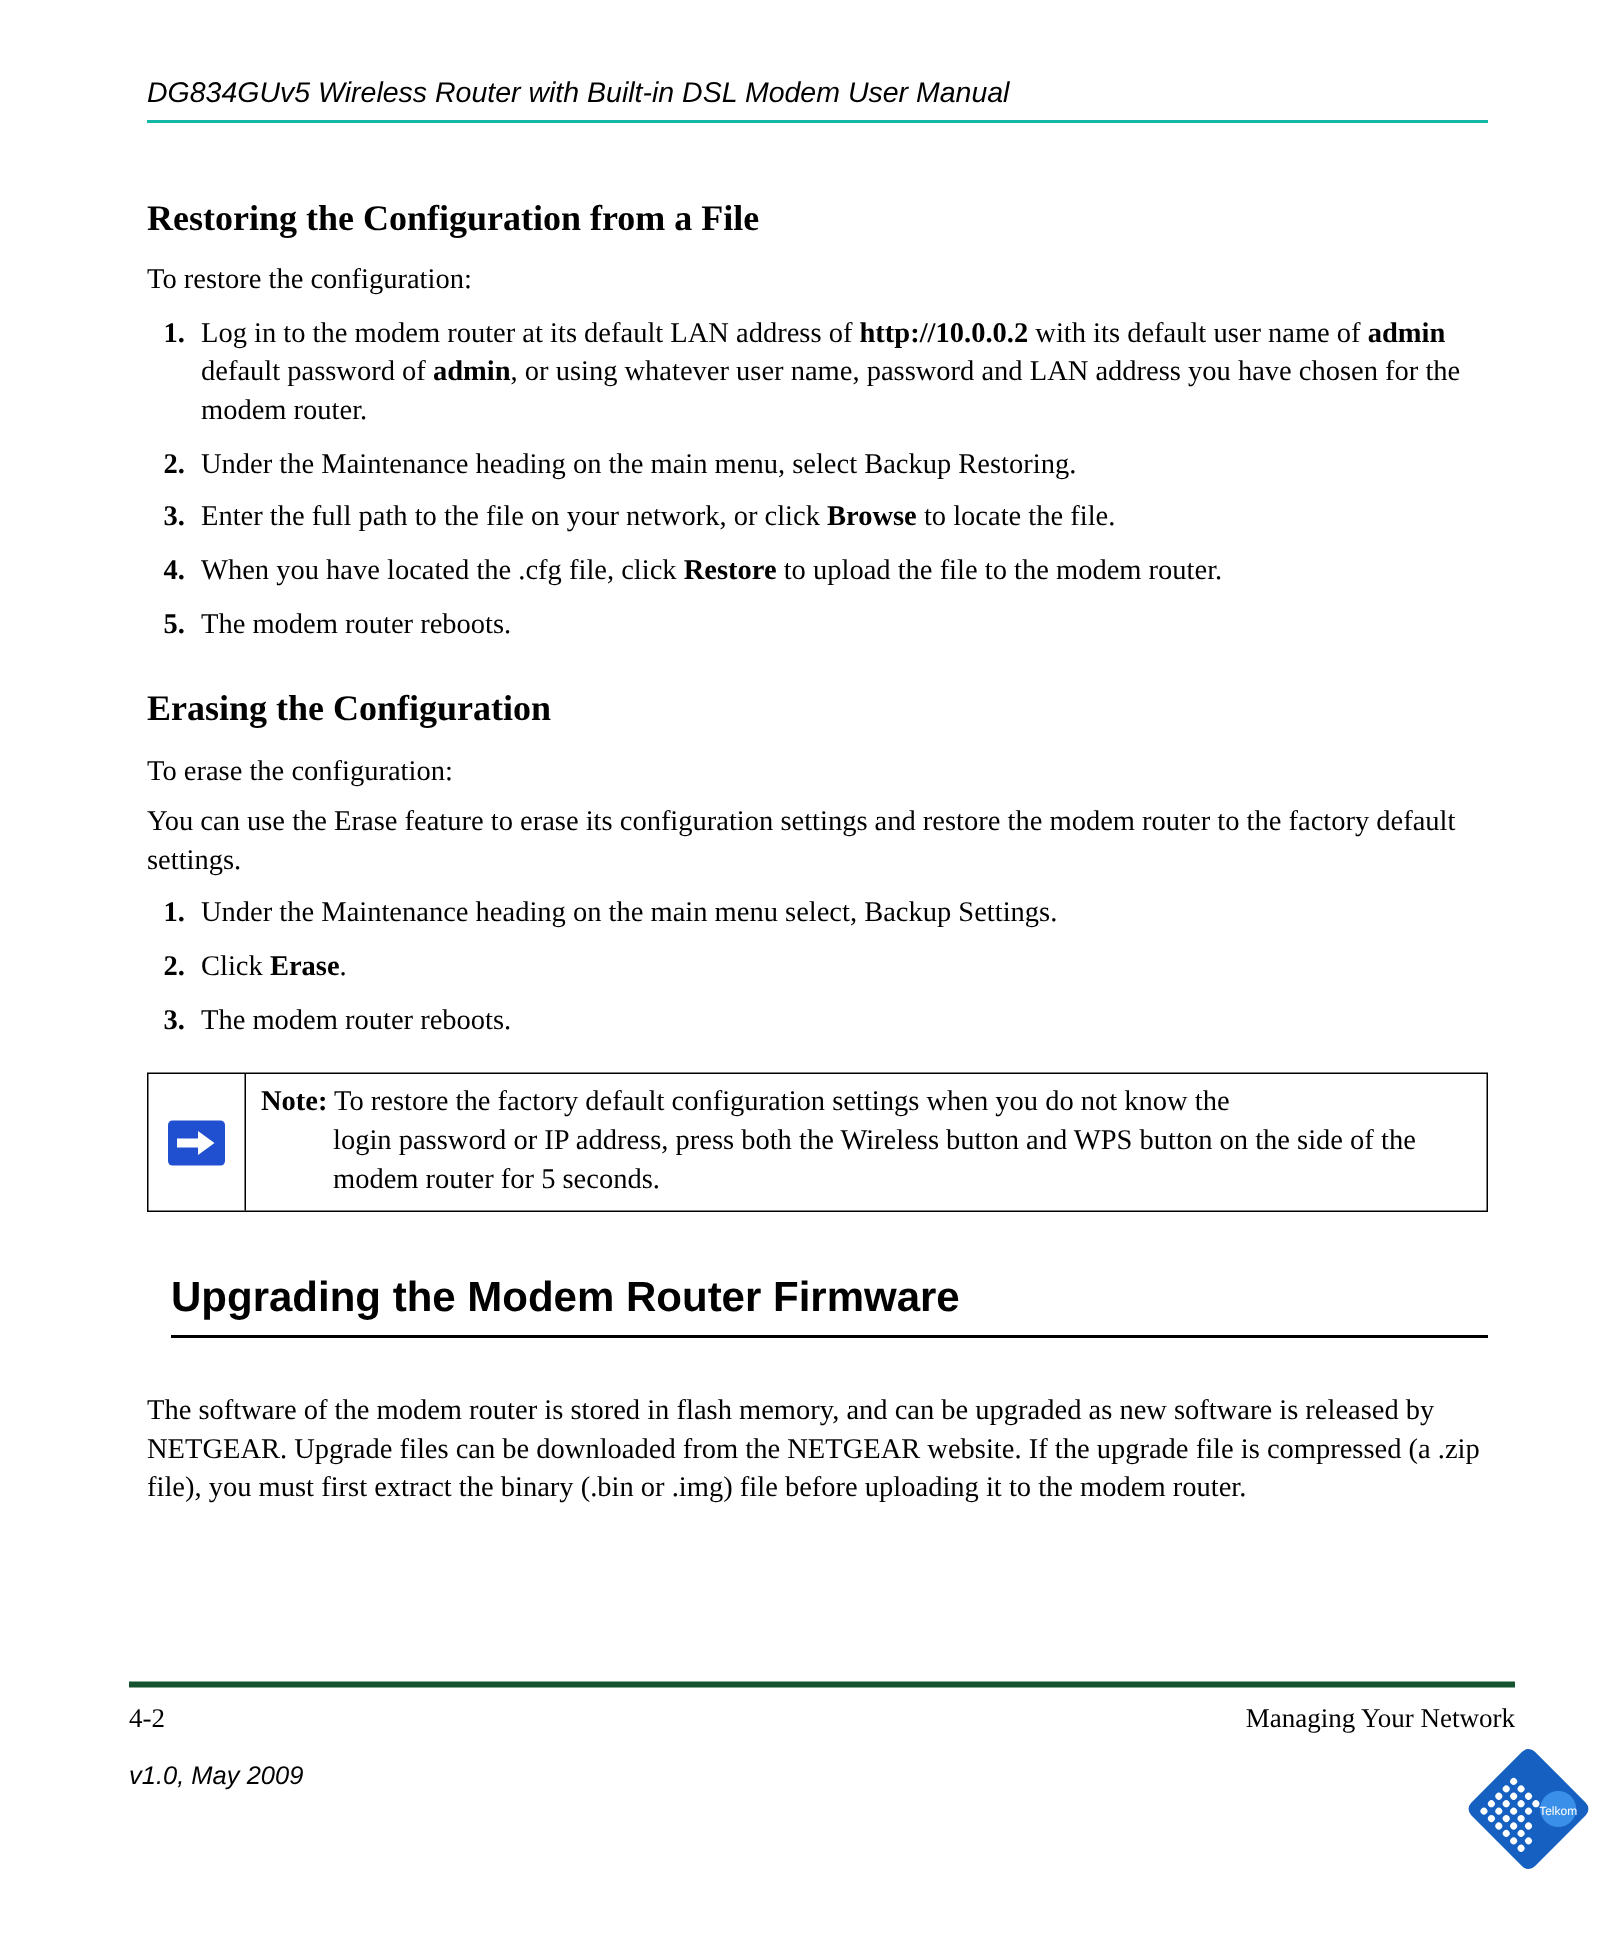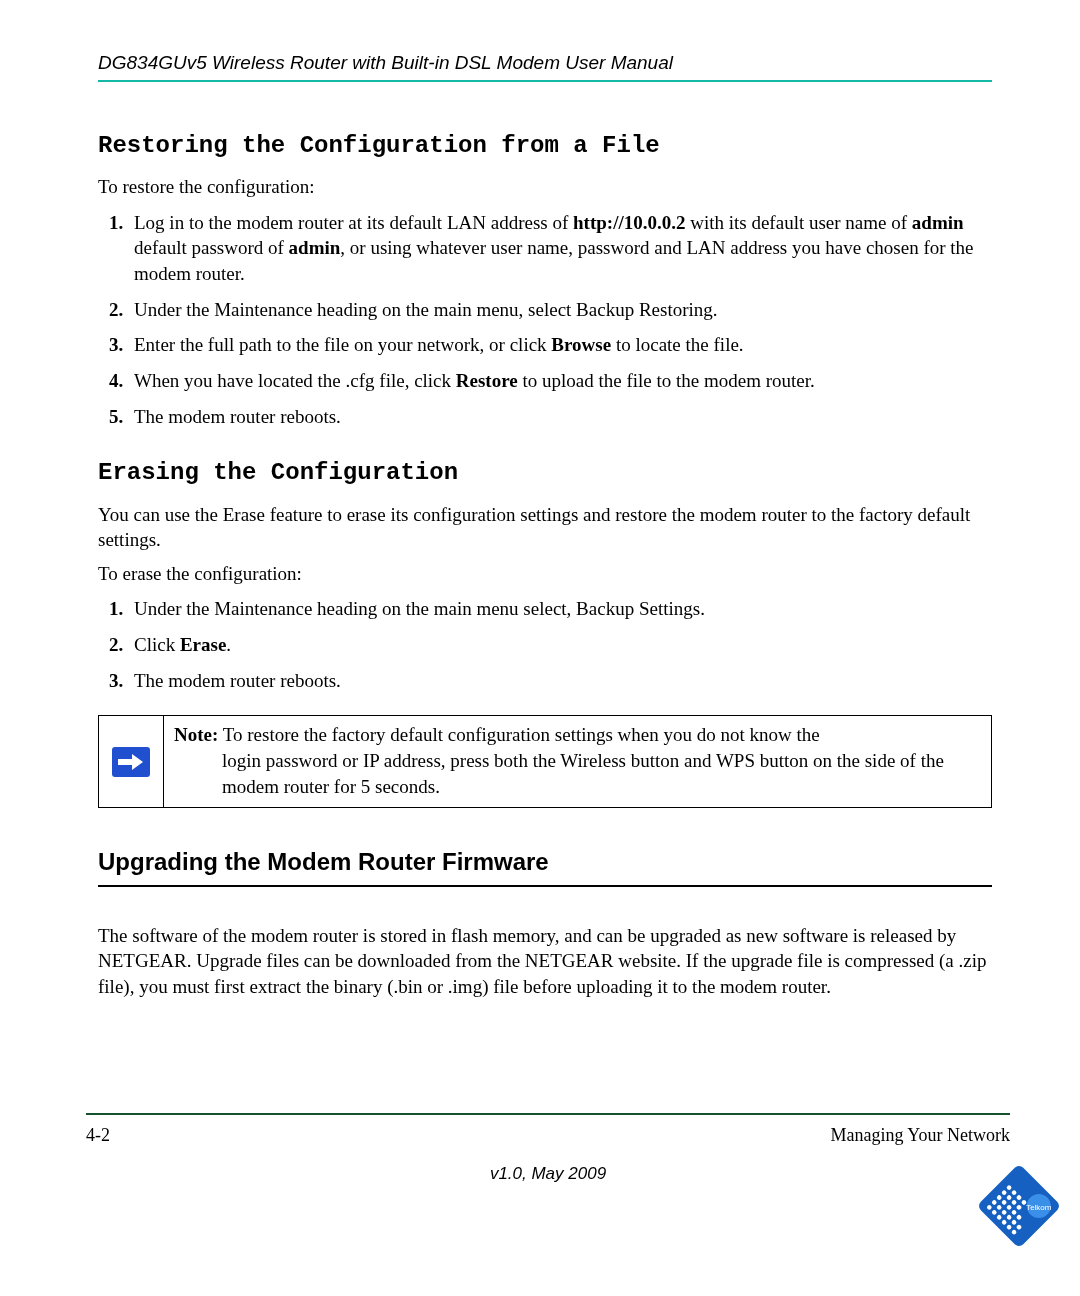--- a/index.html
+++ b/index.html
@@ -20,30 +20,30 @@
   }
   .running-header {
     font-style: italic;
     border-bottom: 2px solid #14b8a6;
     padding-bottom: 4px;
     margin-bottom: 48px;
     font-family: Arial, Helvetica, sans-serif;
     font-size: 19px;
   }
   h2 {
-    font-family: Liberation Mono, monospace;
+    font-family: Liberation Serif, serif;
     font-weight: bold;
     font-size: 24px;
     margin: 8px 0 12px 0;
   }
   h1.section {
     font-family: Arial, Helvetica, sans-serif;
     font-weight: bold;
-    font-size: 24px;
-    margin: 38px 0 0 0;
+    font-size: 28px;
+    margin: 38px 0 0 16px;
     padding-bottom: 6px;
     border-bottom: 2px solid #000;
   }
   p.body {
     margin: 8px 0 8px 0;
   }
   ol.steps {
     margin: 6px 0 0 0;
     padding-left: 30px;
   }
@@ -84,32 +84,31 @@
     border-radius: 3px;
     display: flex;
     align-items: center;
     justify-content: center;
   }
   .arrow-icon svg { display: block; }
   .footer {
     position: absolute;
     left: 86px;
     right: 70px;
-    bottom: 110px;
-    border-top: 2px solid #14532d;
+    bottom: 100px;
+    border-top: 4px solid #14532d;
     padding-top: 8px;
     font-size: 18px;
   }
   .footer-row {
     display: flex;
     justify-content: space-between;
     font-family: "Times New Roman", serif;
   }
   .footer-version {
-    text-align: center;
     font-style: italic;
     margin-top: 16px;
     font-family: Arial, Helvetica, sans-serif;
     font-size: 17px;
   }
   .logo {
     position: absolute;
     right: 18px;
     bottom: 40px;
     width: 86px;
@@ -137,22 +136,22 @@
     <li>
       <span>Enter the full path to the file on your network, or click </span><b>Browse</b><span> to locate the file.</span>
     </li>
     <li>
       <span>When you have located the .cfg file, click </span><b>Restore</b><span> to upload the file to the modem router.</span>
     </li>
     <li>The modem router reboots.</li>
   </ol>
 
   <h2 style="margin-top:28px">Erasing the Configuration</h2>
+  <p class="body">To erase the configuration:</p>
   <p class="body">You can use the Erase feature to erase its configuration settings and restore the modem router to the factory default settings.</p>
-  <p class="body">To erase the configuration:</p>
 
   <ol class="steps">
     <li>Under the Maintenance heading on the main menu select, Backup Settings.</li>
     <li class="bold-item">
       <span style="font-weight:normal">Click </span><b>Erase</b><span style="font-weight:normal">.</span>
     </li>
     <li>
       <span>The modem router reboots.</span>
     </li>
   </ol>

